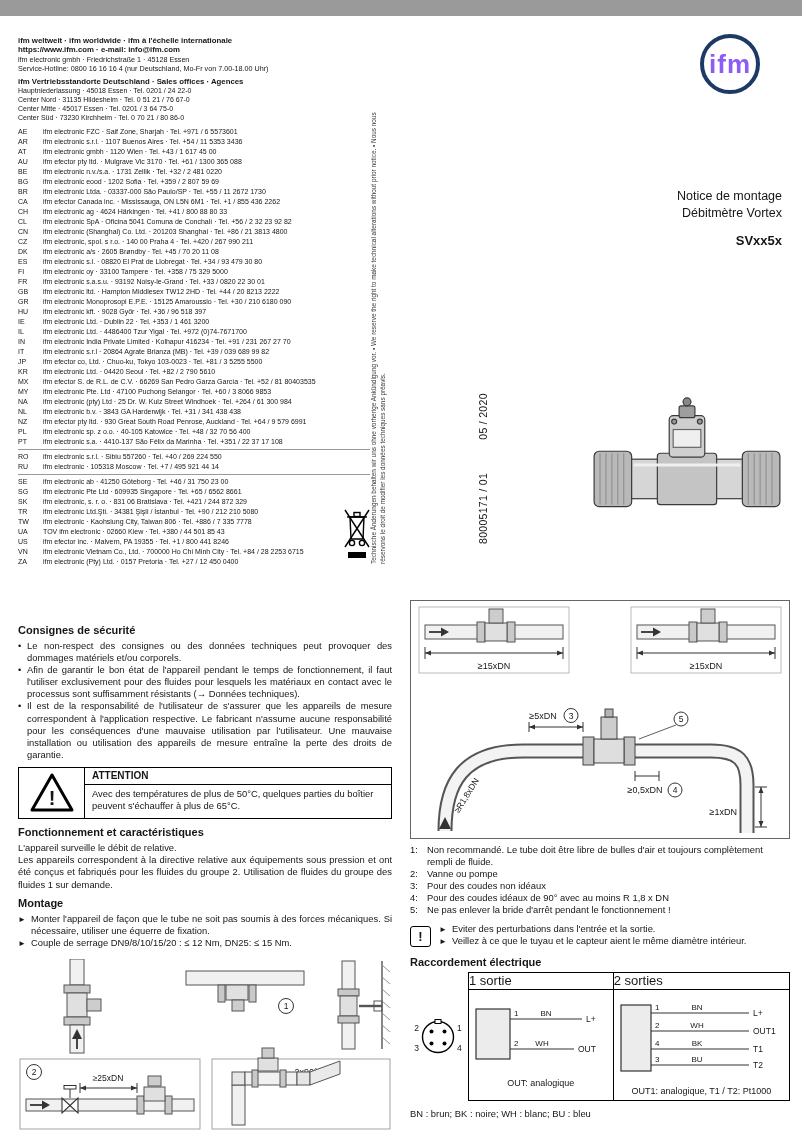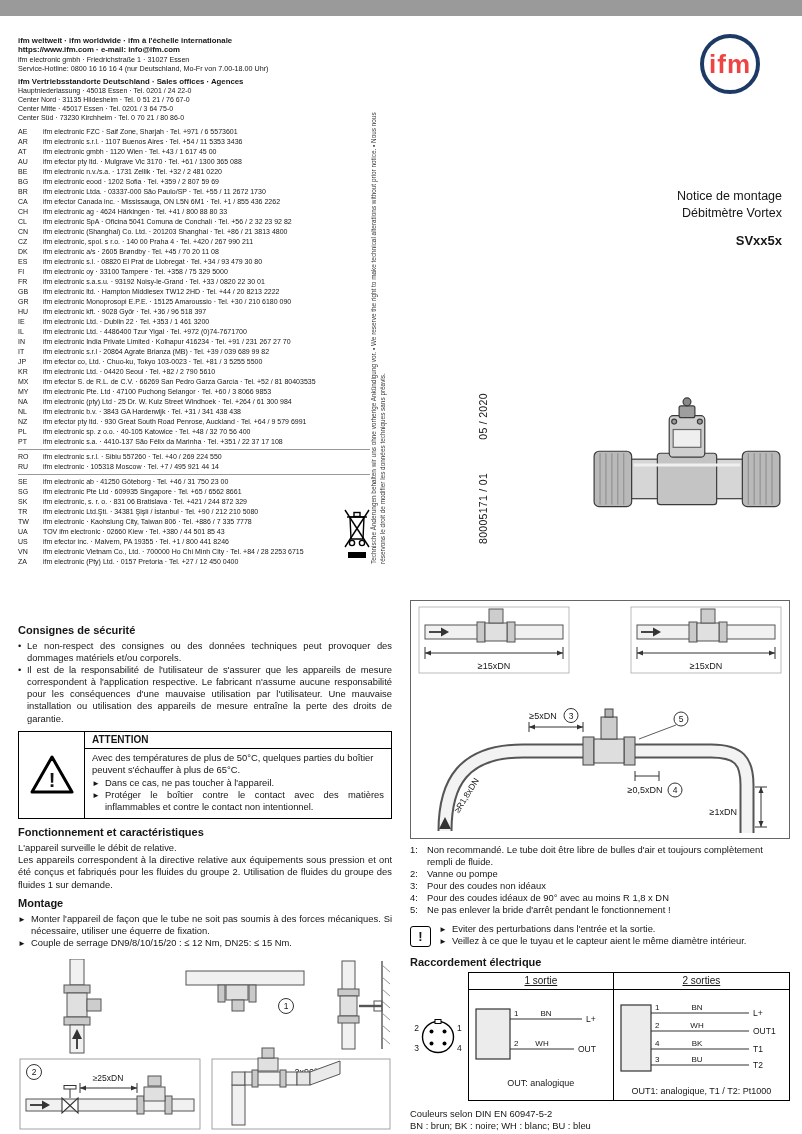--- a/index.html
+++ b/index.html
@@ -23,21 +23,21 @@
   
   .side-note { position:absolute; left:370px; top:548px; width:452px; transform:rotate(-90deg);
                transform-origin:0 0; font-size:6.4px; line-height:8.6px; color:#333; }
   .doc-num { position:absolute; left:477px; top:528px; transform:rotate(-90deg);
              transform-origin:0 0; font-size:10.5px; white-space:nowrap; letter-spacing:.3px; }
   .doc-num span + span { margin-left:30px; }
 
   
   .logo { position:absolute; left:700px; top:18px; width:60px; height:60px; border:4px solid #1d3a66;
           border-radius:50%; display:flex; align-items:center; justify-content:center; background:#fff; }
-  .logo-text { font-weight:bold; font-size:26px; color:#ef4444; letter-spacing:1px; }
+  .logo-text { font-weight:bold; font-size:26px; color:#8b5cf6; letter-spacing:1px; }
   .title-block { position:absolute; right:20px; top:172px; text-align:right; }
   .tb-line { font-size:12.5px; line-height:16.5px; }
   .tb-model { font-size:13px; font-weight:bold; margin-top:12px; }
   .product-img { position:absolute; left:588px; top:374px; }
   .weee { position:absolute; left:344px; top:490px; }
 
   
   .col-left  { position:absolute; left:18px;  top:608px; width:374px; font-size:9.4px; line-height:12.1px; }
   .col-right { position:absolute; left:410px; top:584px; width:380px; font-size:9.4px; line-height:12px; }
   h3.sec { font-size:11px; line-height:13px; margin:0 0 3px; }
@@ -66,37 +66,37 @@
   .note-text { flex:1; }
   .info-note { display:flex; gap:8px; margin-top:7px; align-items:flex-start; }
   .info-icon { width:21px; height:21px; border:1.7px solid #000; border-radius:3px; flex:none;
                display:flex; align-items:center; justify-content:center; font-weight:bold;
                font-size:13px; margin-top:3px; }
   .elec-title { font-size:11px; font-weight:bold; margin-top:9px; }
   .elec-wrap { display:flex; margin-top:4px; align-items:center; }
   .pinout { width:58px; flex:none; }
   .elec-table { flex:1; border:1px solid #000; }
   .et-head { display:flex; border-bottom:1px solid #000; }
-  .et-head > div { flex:1; text-align:center; padding:2px 0; font-size:10px;text-decoration:underline; }
+  .et-head > div { flex:1; padding:2px 0; font-size:13px; }
   .et-head > div:first-child { flex:0.82; border-right:1px solid #000; }
   .et-body { display:flex; }
   .et-cell { flex:1; display:flex; flex-direction:column; align-items:center; padding:3px 0 3px; }
   .et-cell:first-child { flex:0.82; border-right:1px solid #000; }
   .et-footer { font-size:9px; margin-top:2px; }
   .colors-note { margin-top:7px; }
 </style>
 </head>
 <body>
 
 <div class="page">
 
   <div class="top-left-col">
     <div class="m-b">ifm weltweit · ifm worldwide · ifm à l'échelle internationale</div>
     <div class="m-b">https://www.ifm.com · e-mail: info@ifm.com</div>
-    <div class="m-r">ifm electronic gmbh · Friedrichstraße 1 · 31027 Essen</div>
+    <div class="m-r">ifm electronic gmbh · Friedrichstraße 1 · 45128 Essen</div>
     <div class="m-r">Service-Hotline: 0800 16 16 16 4 (nur Deutschland, Mo-Fr von 7.00-18.00 Uhr)</div>
     <div class="m-b m-gap">ifm Vertriebsstandorte Deutschland · Sales offices · Agences</div>
     <div>
 
         <div class="office-row">Hauptniederlassung · 45018 Essen · Tel. 0201 / 24 22-0</div>
 
         <div class="office-row">Center Nord · 31135 Hildesheim · Tel. 0 51 21 / 76 67-0</div>
 
         <div class="office-row">Center Mitte · 45017 Essen · Tel. 0201 / 3 64 75-0</div>
 
@@ -379,40 +379,36 @@
     <rect x="4" y="46" width="18" height="6" fill="#000"></rect>
   </svg>
 
   <div class="col-left">
 
     <section>
       <h3 class="sec">Consignes de sécurité</h3>
       <ul class="plain">
 
       <li>Le non-respect des consignes ou des données techniques peut provoquer des dommages matériels et/ou corporels.</li>
+          <li>Afin de garantir le bon état de l'appareil pendant le temps de fonctionnement, il faut l'utiliser exclusivement pour des fluides pour lesquels les matériaux en contact avec le processus sont suffisamment résistants (→ Données techniques).</li>
           <li>Il est de la responsabilité de l'utilisateur de s'assurer que les appareils de mesure correspondent à l'application respective. Le fabricant n'assume aucune responsabilité pour les conséquences d'une mauvaise utilisation par l'utilisateur. Une mauvaise installation ou utilisation des appareils de mesure entraîne la perte des droits de garantie.</li>
         </ul>
     </section>
 
     <div class="att-box">
       <div class="att-icon">
         <svg width="46" height="42" viewBox="0 0 46 42">
           <path d="M23 3 L43 38 L3 38 Z" fill="#fff" stroke="#000" stroke-width="3" stroke-linejoin="round"></path>
           <text x="23" y="33" font-size="20" font-weight="bold" text-anchor="middle">!</text>
         </svg>
       </div>
       <div class="att-right">
         <div class="att-title">ATTENTION</div>
         <div class="att-body">
           <p>Avec des températures de plus de 50°C, quelques parties du boîtier peuvent s'échauffer à plus de 65°C.</p>
-          <ul class="arrows">
-
-          <li>Dans ce cas, ne pas toucher à l'appareil.</li>
-              <li>Protéger le boîtier contre le contact avec des matières inflammables et contre le contact non intentionnel.</li>
-            </ul>
         </div>
       </div>
     </div>
 
     <section>
       <h3 class="sec">Fonctionnement et caractéristiques</h3>
       <p>L'appareil surveille le débit de relative.</p>
       <p style="text-align:justify;">Les appareils correspondent à la directive relative aux équipements sous pression et ont été conçus et fabriqués pour les fluides du groupe 2. Utilisation de fluides du groupe des fluides 1 sur demande.</p>
     </section>
 
@@ -696,18 +692,17 @@
               <text x="80" y="69" font-size="8" text-anchor="middle">BU</text>
               <text x="136" y="75" font-size="8.5">T2</text>
             </svg>
             <div class="et-footer">OUT1: analogique, T1 / T2: Pt1000</div>
           </div>
         </div>
       </div>
     </div>
 
     <div class="colors-note">
-      <div>Couleurs selon DIN EN 60947-5-2</div>
       <div>BN : brun; BK : noire; WH : blanc; BU : bleu</div>
     </div>
   </div>
 
 </div>
 
 </body></html>

